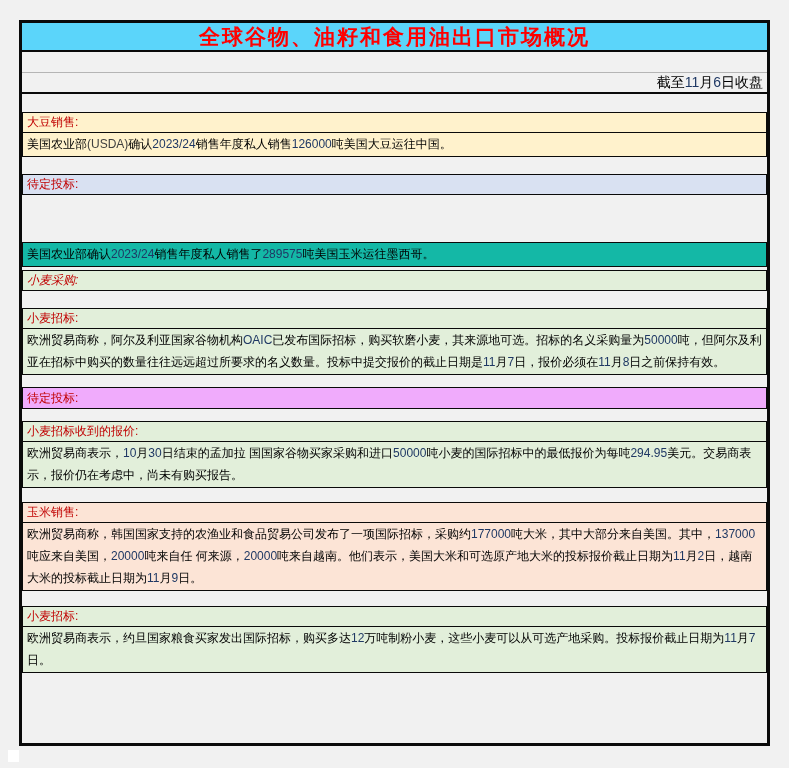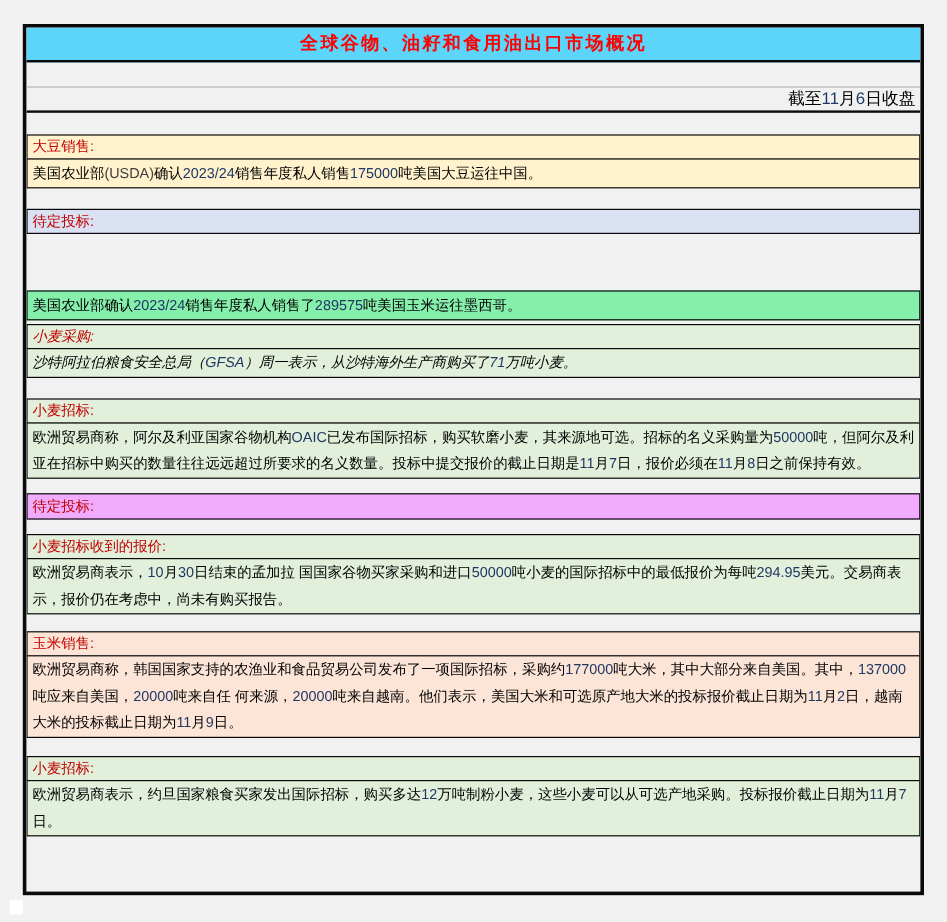--- a/index.html
+++ b/index.html
@@ -30,21 +30,21 @@
   }
   .row, .cell {
     box-sizing: border-box;
     width: 100%;
   }
   .title-row {
     height: 29px;
     background: #5bd5fa;
     border-bottom: 2px solid #0a0a0a;
     text-align: center;
-    font-size: 15px;
+    font-size: 21px;
     font-weight: bold;
     line-height: 27px;
     color: #ff0000;
     letter-spacing: 2px;
   }
   .spacer-1 { height: 20px; }
   .asof-row {
     height: 22px;
     border-top: 1px solid #b5b5b5;
     border-bottom: 2px solid #0a0a0a;
@@ -106,29 +106,28 @@
 <div class="page">
   <div class="sheet">
     <div class="row title-row" style="background: rgb(91, 213, 250);">
       <span style="color: rgb(255, 0, 0);">全球谷物、油籽和食用油出口市场概况</span>
     </div>
     <div class="spacer-1"></div>
     <div class="row asof-row latinify">截至<span class="latin" style="color: rgb(31, 56, 100);">11</span>月<span class="latin" style="color: rgb(31, 56, 100);">6</span>日收盘</div>
     <div id="sections">
         <div class="section" style="margin-top: 18px;">
           <div class="cell header-cell" style="background: rgb(255, 242, 204);">大豆销售:</div>
-          <div class="cell body-cell latinify" style="background: rgb(255, 242, 204);">美国农业部<span class="latin" style="color: #404040;">(USDA)</span>确认<span class="latin" style="color: rgb(31, 56, 100);">2023/24</span>销售年度私人销售<span class="latin" style="color: rgb(31, 56, 100);">175000</span>吨美国大豆运往中国。</div>
+          <div class="cell body-cell latinify" style="background: rgb(255, 242, 204);">美国农业部<span class="latin" style="color: #404040;">(USDA)</span>确认<span class="latin" style="color: rgb(31, 56, 100);">2023/24</span>销售年度私人销售<span class="latin" style="color: rgb(31, 56, 100);">126000</span>吨美国大豆运往中国。</div>
         </div>
         <div class="section" style="margin-top: 17px;">
           <div class="cell header-cell" style="background: rgb(217, 225, 242);">待定投标:</div>
-          <div class="cell body-cell latinify" style="background: #86efac; margin-top: 47px;">美国农业部确认<span class="latin" style="color: rgb(31, 56, 100);">2023/24</span>销售年度私人销售了<span class="latin" style="color: rgb(31, 56, 100);">289575</span>吨美国玉米运往墨西哥。</div>
+          <div class="cell body-cell latinify" style="background: #14b8a6; margin-top: 47px;">美国农业部确认<span class="latin" style="color: rgb(31, 56, 100);">2023/24</span>销售年度私人销售了<span class="latin" style="color: rgb(31, 56, 100);">289575</span>吨美国玉米运往墨西哥。</div>
         </div>
         <div class="section" style="margin-top: 3px; font-style: italic;">
           <div class="cell header-cell" style="background: rgb(226, 239, 218);">小麦采购:</div>
-          <div class="cell body-cell latinify" style="background: rgb(226, 239, 218);">沙特阿拉伯粮食安全总局（<span class="latin" style="color: rgb(31, 56, 100);">GFSA</span>）周一表示，从沙特海外生产商购买了<span class="latin" style="color: rgb(31, 56, 100);">71</span>万吨小麦。</div>
         </div>
         <div class="section" style="margin-top: 17px;">
           <div class="cell header-cell" style="background: rgb(226, 239, 218);">小麦招标:</div>
           <div class="cell body-cell latinify" style="background: rgb(226, 239, 218);">欧洲贸易商称，阿尔及利亚国家谷物机构<span class="latin" style="color: rgb(31, 56, 100);">OAIC</span>已发布国际招标，购买软磨小麦，其来源地可选。招标的名义采购量为<span class="latin" style="color: rgb(31, 56, 100);">50000</span>吨，但阿尔及利亚在招标中购买的数量往往远远超过所要求的名义数量。投标中提交报价的截止日期是<span class="latin" style="color: rgb(31, 56, 100);">11</span>月<span class="latin" style="color: rgb(31, 56, 100);">7</span>日，报价必须在<span class="latin" style="color: rgb(31, 56, 100);">11</span>月<span class="latin" style="color: rgb(31, 56, 100);">8</span>日之前保持有效。</div>
         </div>
         <div class="section banner" style="margin-top: 12px;">
           <div class="cell header-cell" style="background: #f0abfc;">待定投标:</div>
         </div>
         <div class="section" style="margin-top: 12px;">
           <div class="cell header-cell" style="background: rgb(226, 239, 218);">小麦招标收到的报价:</div>

